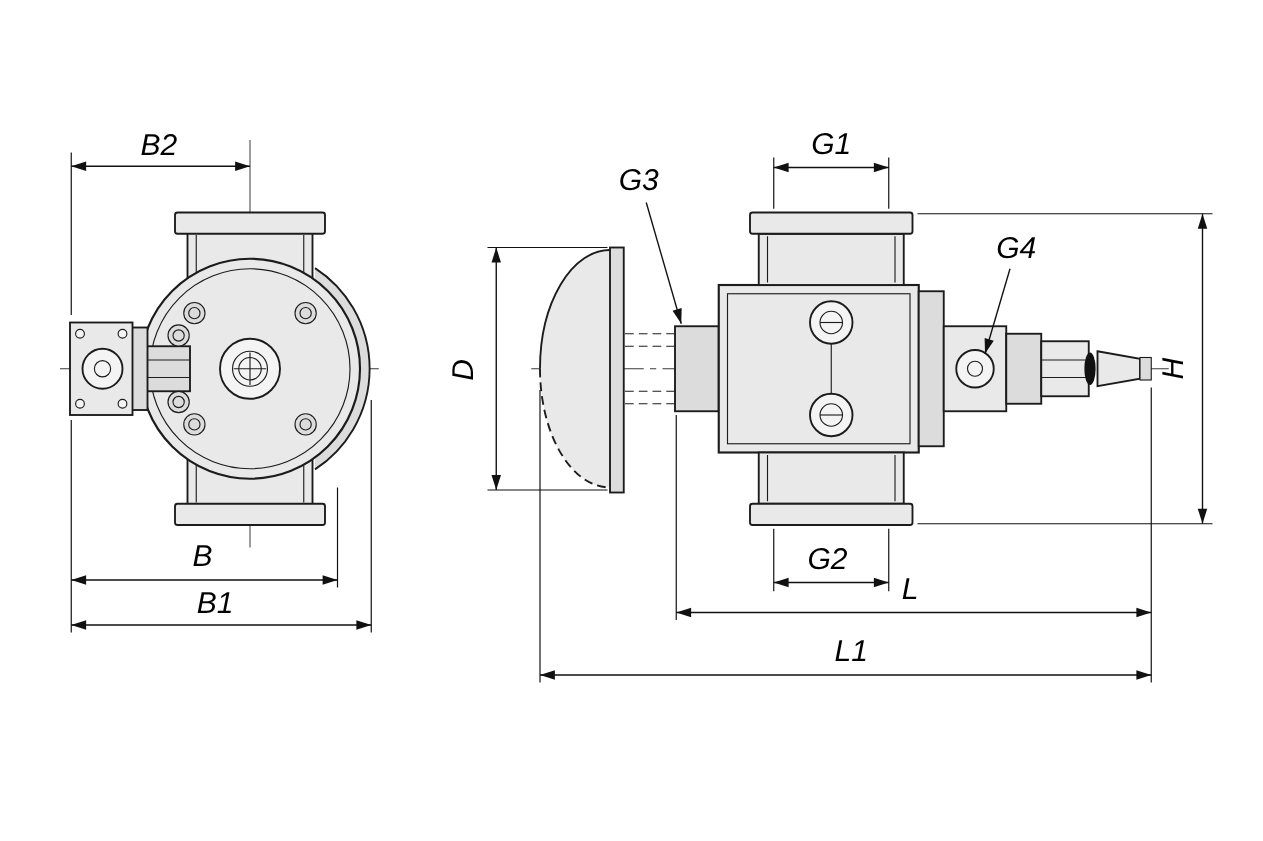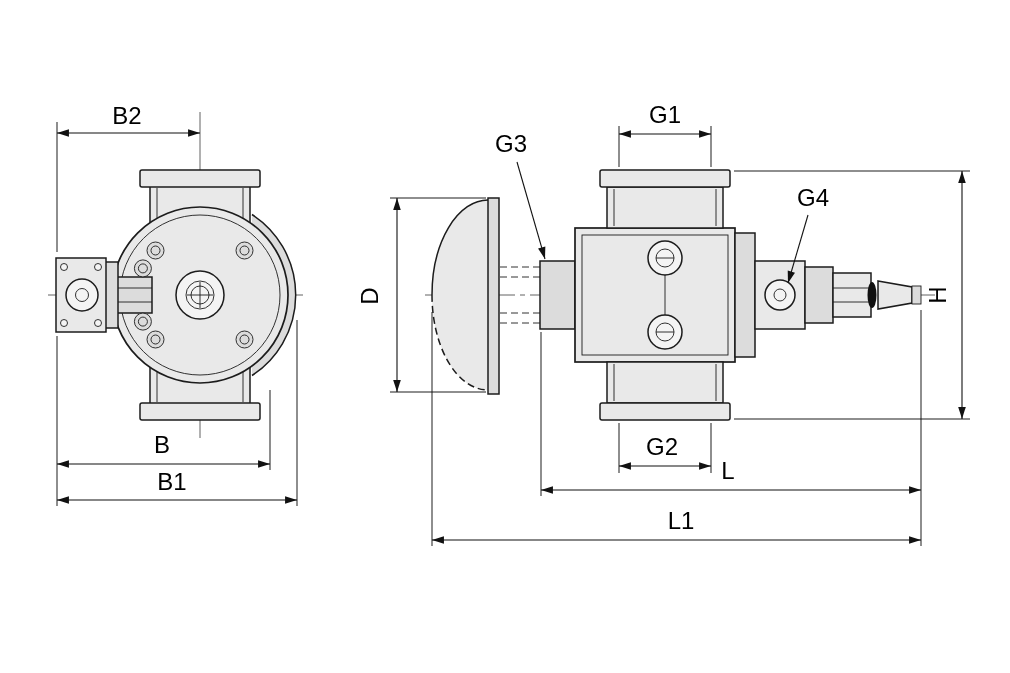--- a/index.html
+++ b/index.html
@@ -1,16 +1,16 @@
 <!DOCTYPE html>
 <html><head>
 <meta charset="utf-8">
 <style>
   html,body{margin:0;padding:0;background:#ffffff;}
-  .canvas{position:relative;width:1010px;height:673px;background:#ffffff;overflow:hidden;}
+  .canvas{position:relative;width:1010px;height:673px;background:#ffffff;overflow:hidden;font-style:italic;}
   svg{display:block;}
   text.dim-label{font-family:"Liberation Sans", sans-serif;font-size:24px;fill:#000;}
   .outline{stroke:#1c1c1c;stroke-width:1.5;}
   .outline2{stroke:#1c1c1c;stroke-width:1.7;}
   .thin{stroke:#1c1c1c;stroke-width:0.9;fill:none;}
   .nofill{fill:none;}
   .fillA{fill:#e9e9e9;}
   .fillB{fill:#dcdcdc;}
   .fillC{fill:#f4f4f4;}
   .dashed{stroke-dasharray:7 4;}

